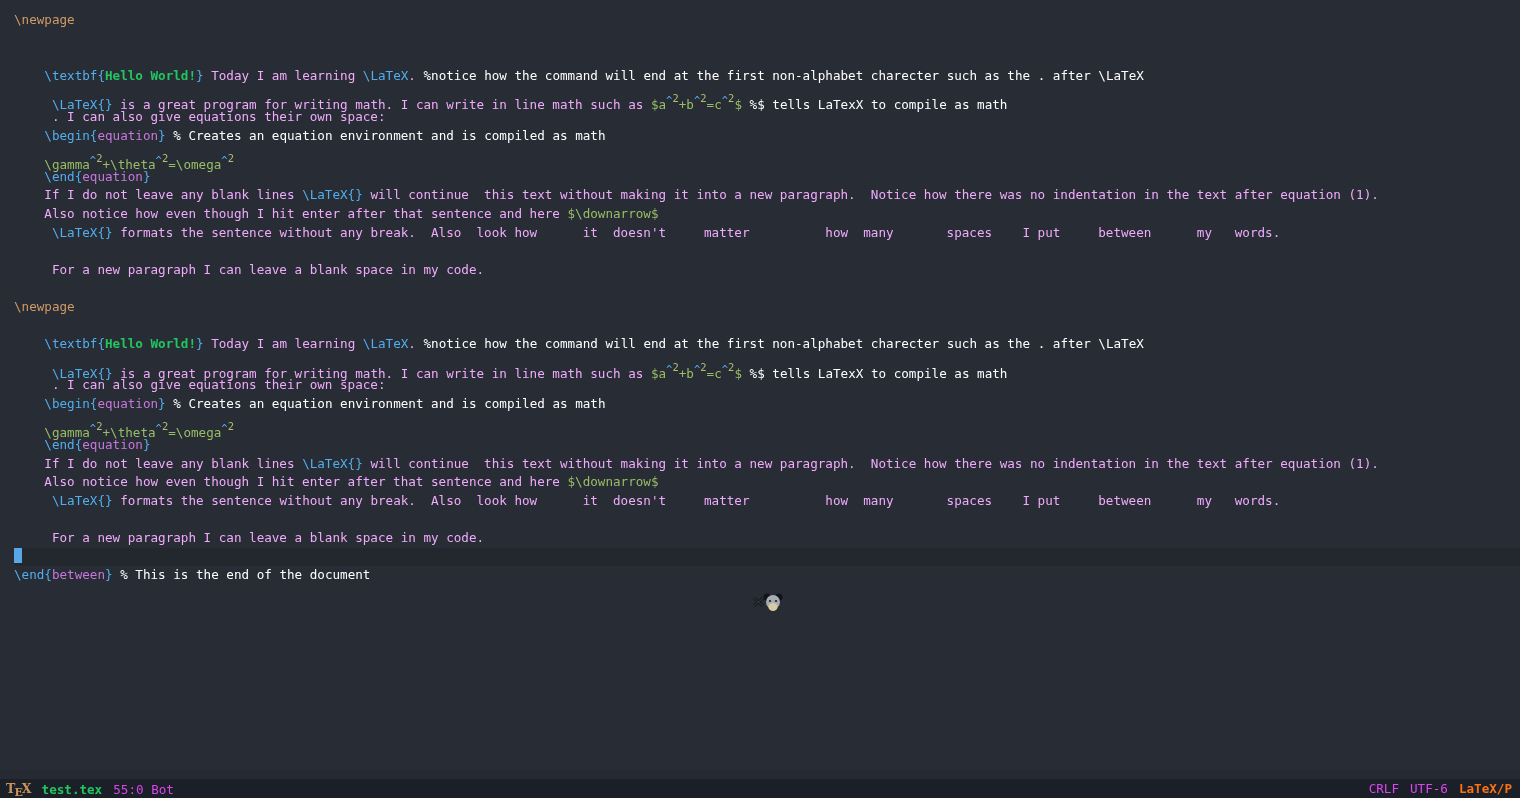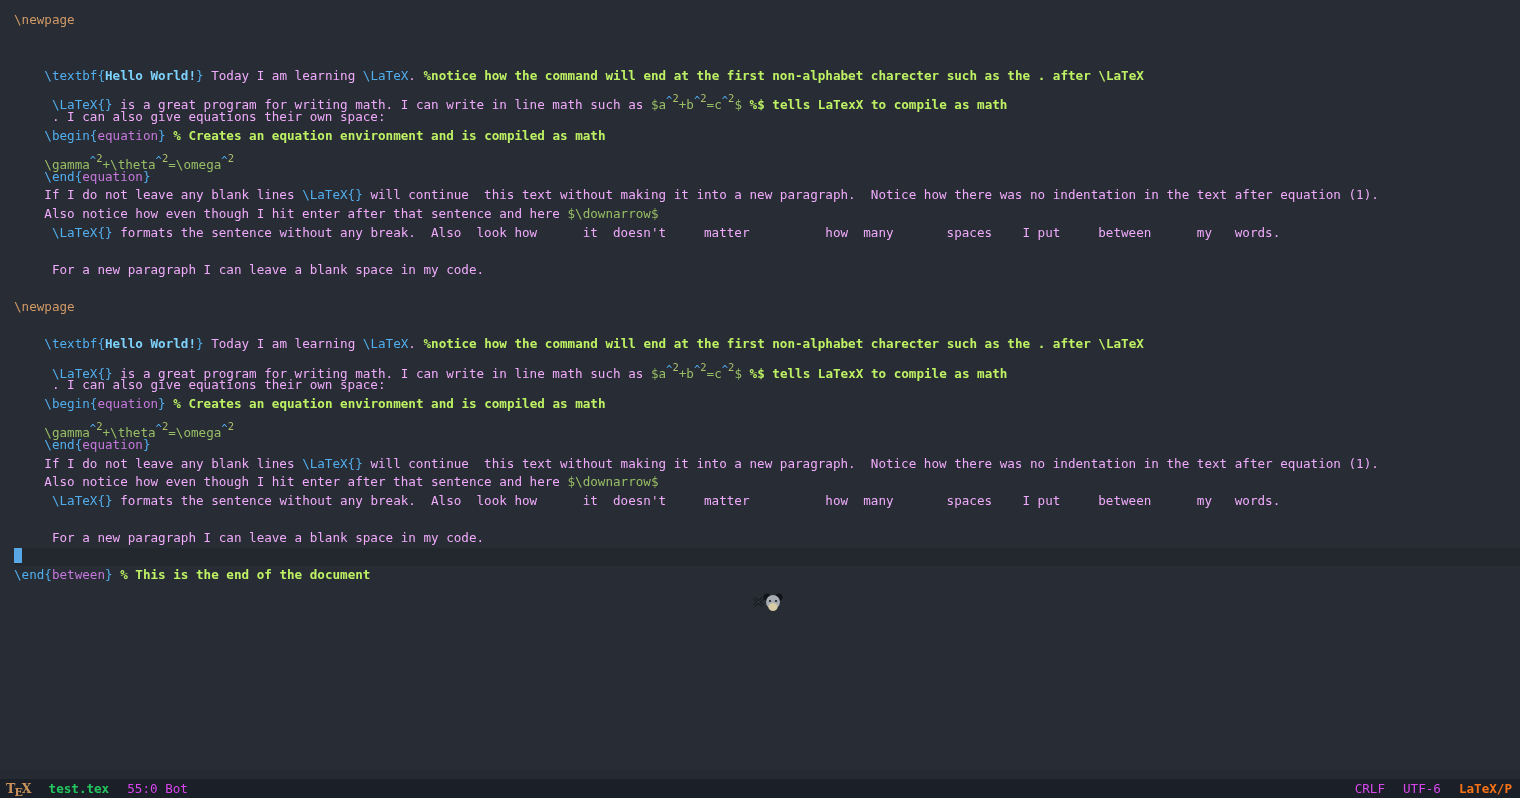--- a/index.html
+++ b/index.html
@@ -16,40 +16,40 @@
   .line{
     font-size:12.6px;line-height:18.6px;height:18.6px;
     white-space:pre;color:#bbc2cf;box-sizing:border-box;
   }
   .line.sup{height:22.6px;padding-top:4px;}
   .line.hl{background:#23272e;}
   .t{color:#f0abfc;}
   .w{color:#d19a66;}
   .k{color:#51afef;}
   .e{color:#c678dd;}
-  .b{color:#7dd3fc;font-weight:bold;margin-top:42px;}
-  .c{color:#bef264;font-weight:bold;}
+  .b{color:#22c55e;font-weight:bold;margin-top:42px;}
+  .c{color:#ffffff;}
   .m{color:#98be65;}
   .x{color:#51afef;font-size:10.5px;vertical-align:4.5px;}
   .s{color:#b2be6c;font-size:10.5px;vertical-align:6.5px;}
   .cursor{
     display:inline-block;width:7.6px;height:15px;background:#57a8e4;
     vertical-align:-2px;
   }
   
   .overlay-icon{position:absolute;left:752px;top:592px;width:32px;height:20px;}
   
   .ml-strip{position:absolute;left:0;top:770px;width:1520px;height:9px;background:#262a32;}
   .modeline{
     position:absolute;left:0;top:779px;width:1520px;height:19px;
     background:#1b1f27;color:#858c96;font-size:12.6px;line-height:16px;
     display:flex;justify-content:space-between;align-items:flex-start;
     padding:2px 8px 0 6px;box-sizing:border-box;white-space:pre;
   }
-  .ml-left,.ml-right{display:flex;gap:18px;align-items:flex-start;}
+  .ml-left,.ml-right{display:flex;gap:11px;align-items:flex-end;}
   .tex-logo{
     font-family:"DejaVu Serif","Liberation Serif",serif;
     color:#c9935b;font-weight:bold;letter-spacing:-1px;
   }
   .tex-e{position:relative;top:3px;font-size:11px;}
   .ml-file{color:#22c55e;font-weight:bold;}
   .ml-pos{color:#d946ef;}
   .ml-mode{color:#f97316;font-weight:bold;}
 </style>
 </head>

